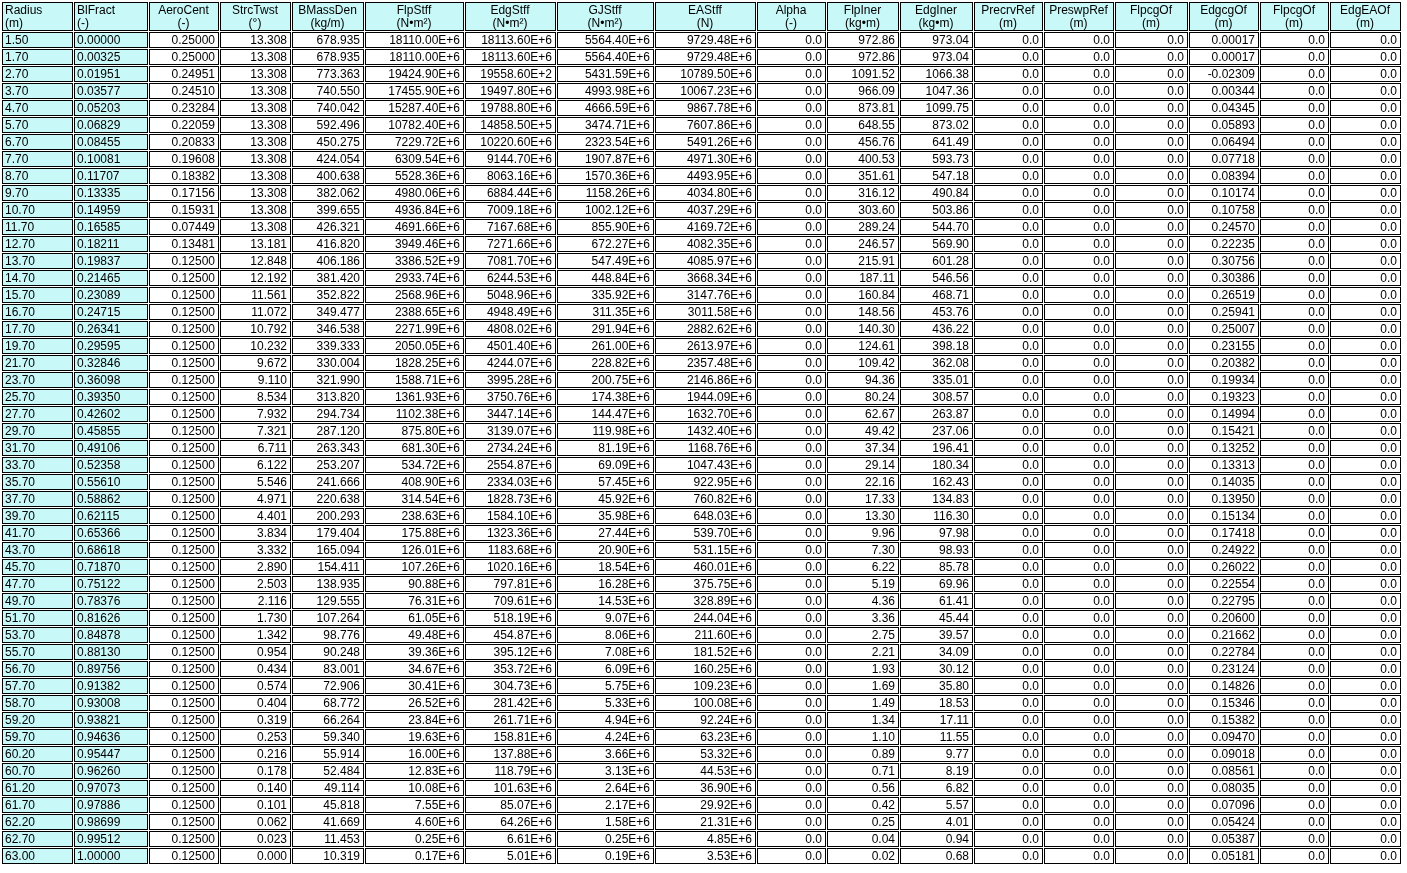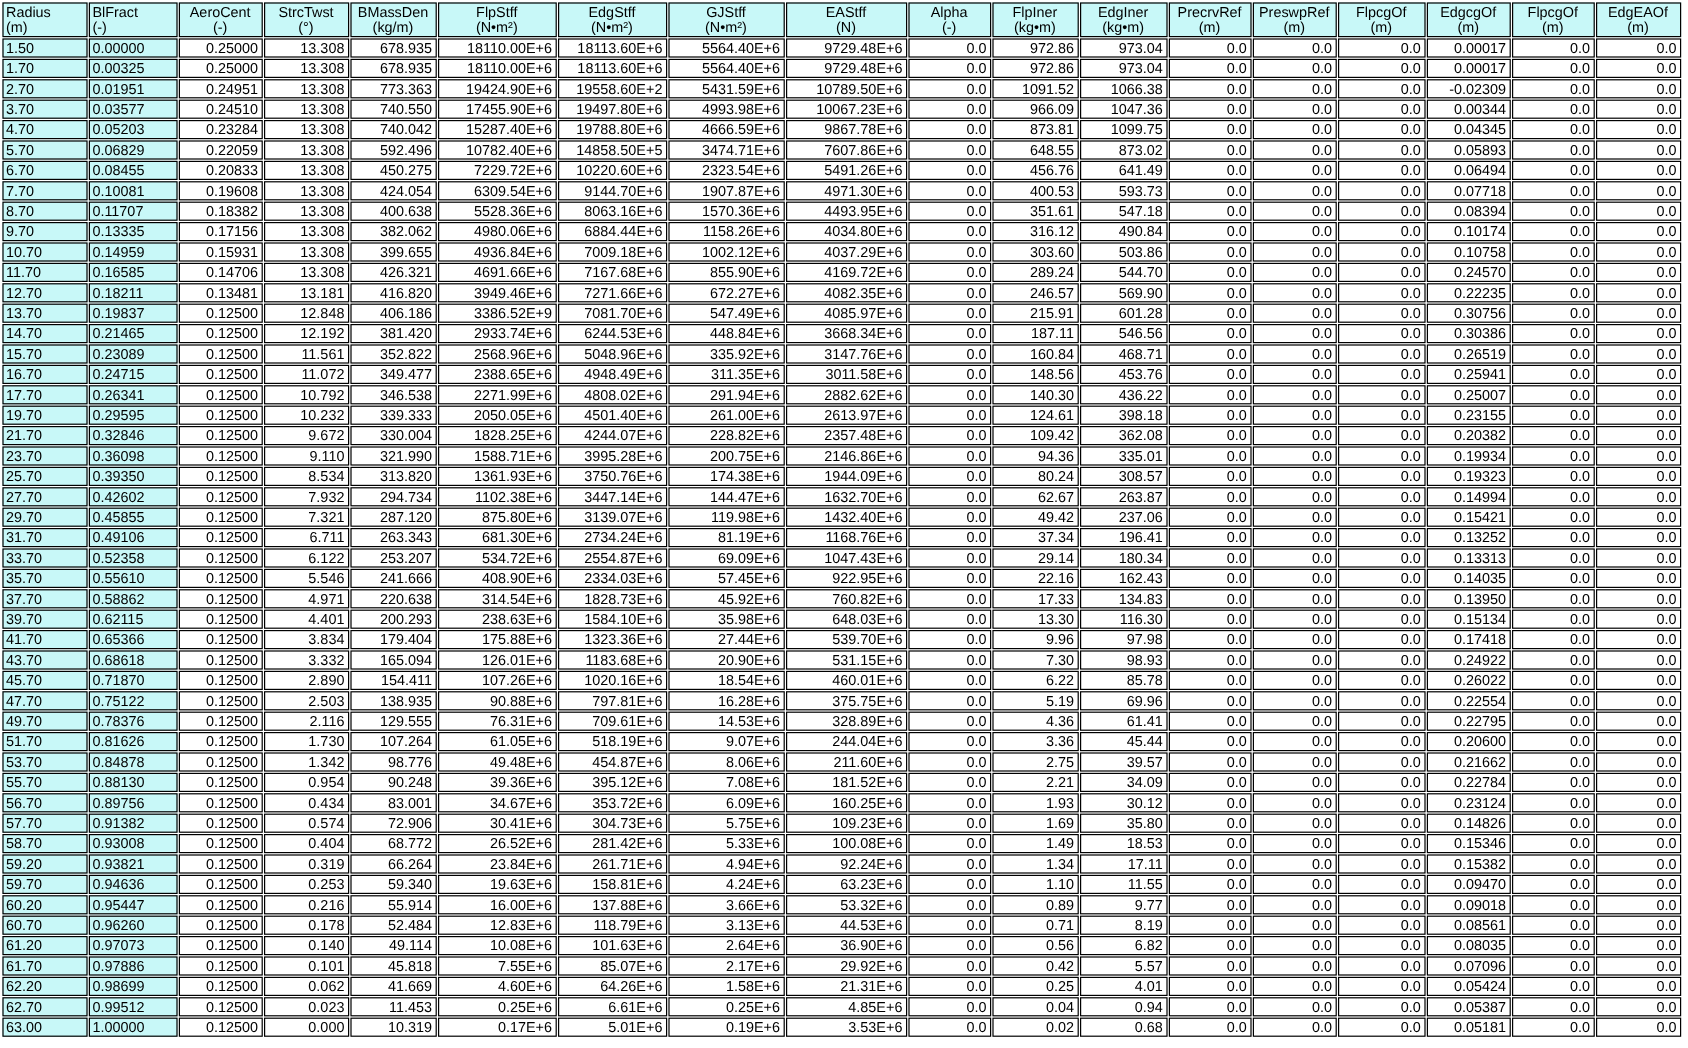--- a/index.html
+++ b/index.html
@@ -368,21 +368,21 @@
         <td class="">0.0</td>
         <td class="">0.0</td>
         <td class="">0.0</td>
         <td class="">0.10758</td>
         <td class="">0.0</td>
         <td class="">0.0</td>
       </tr>
       <tr>
         <td class="left">11.70</td>
         <td class="left">0.16585</td>
-        <td class="">0.14706</td>
+        <td class="">0.07449</td>
         <td class="">13.308</td>
         <td class="">426.321</td>
         <td class="">4691.66E+6</td>
         <td class="">7167.68E+6</td>
         <td class="">855.90E+6</td>
         <td class="">4169.72E+6</td>
         <td class="">0.0</td>
         <td class="">289.24</td>
         <td class="">544.70</td>
         <td class="">0.0</td>

